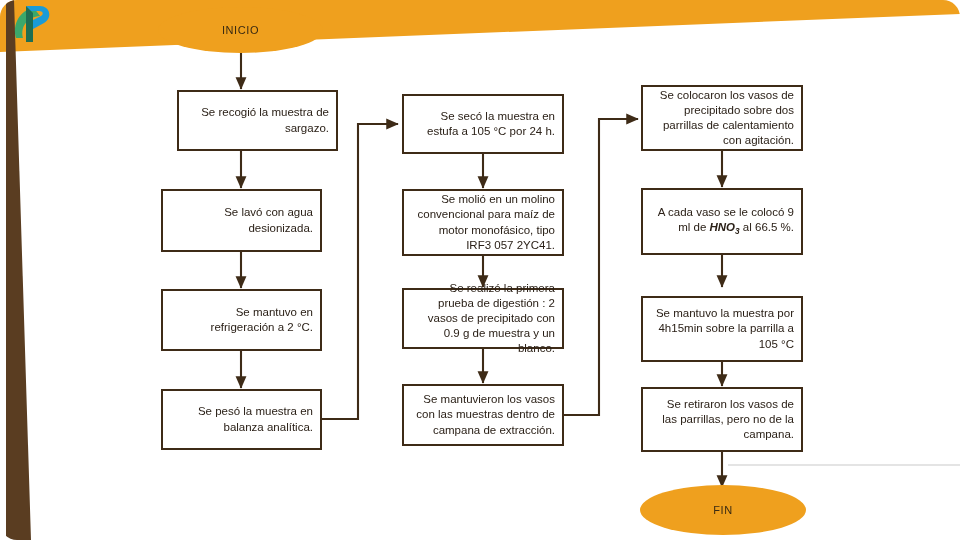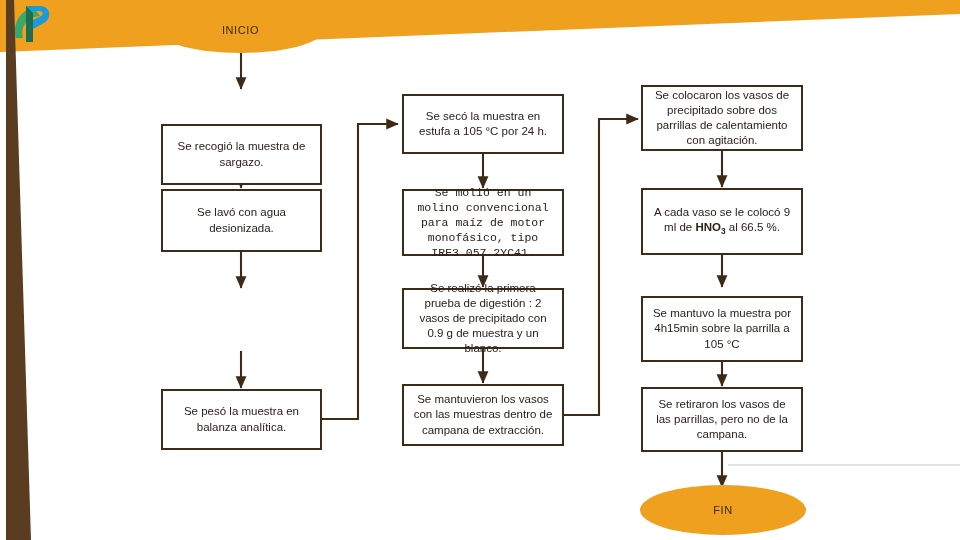--- a/index.html
+++ b/index.html
@@ -9,20 +9,21 @@
   }
   body {
     font-family: "Liberation Sans", sans-serif;
   }
   #slide {
     position: relative;
     width: 960px;
     height: 540px;
     background: #ffffff;
     overflow: hidden;
+    border-radius: 17px;
   }
 
   
   #banner-svg, #leftbar-svg {
     position: absolute;
     top: 0;
     left: 0;
     pointer-events: none;
   }
   #logo {
@@ -55,29 +56,29 @@
 
   
   .node {
     position: absolute;
     box-sizing: border-box;
     background: #ffffff;
     border: 2px solid #3E2B17;
     display: flex;
     align-items: center;
     justify-content: center;
-    text-align: center;
+    text-align: right;
     padding: 20px 7px;
     color: #2b2118;
     font-size: 11.5px;
     line-height: 1.32;
   }
   .node .txt { display: block; }
   .node sub { font-size: 0.72em; }
-  .chem { font-weight: bold; }
+  .chem { font-style: italic; font-weight: bold; }
 </style>
 </head>
 <body>
 
 <div id="slide">
 
   <svg id="banner-svg" width="960" height="60">
     <polygon points="0,0 960,0 960,14 0,52" fill="#EFA01E"></polygon>
   </svg>
 
@@ -121,38 +122,41 @@
   </svg>
 
   <div class="terminator" style="left:158px; top:7px; width:165px; height:46px;">
     <span>INICIO</span>
   </div>
 
   <div class="terminator" style="left:640px; top:485px; width:166px; height:50px;">
     <span>FIN</span>
   </div>
 
-  <div class="node" style="left:161px; top:90px; width:161px; height:61px;margin-top:34px;">
+  <div class="node" style="left:177px; top:90px; width:161px; height:61px;">
     <span class="txt">Se recogió la muestra de sargazo.</span>
   </div>
 
   <div class="node" style="left:161px; top:189px; width:161px; height:63px;">
     <span class="txt">Se lavó con agua desionizada.</span>
   </div>
 
+  <div class="node" style="left:161px; top:289px; width:161px; height:62px;">
+    <span class="txt">Se mantuvo en refrigeración a 2 °C.</span>
+  </div>
 
   <div class="node" style="left:161px; top:389px; width:161px; height:61px;">
     <span class="txt">Se pesó la muestra en balanza analítica.</span>
   </div>
 
   <div class="node" style="left:402px; top:94px; width:162px; height:60px;">
     <span class="txt">Se secó la muestra en estufa a 105 °C por 24 h.</span>
   </div>
 
-  <div class="node" style="left:402px; top:189px; width:162px; height:67px;font-family:Liberation Mono, monospace;">
+  <div class="node" style="left:402px; top:189px; width:162px; height:67px;">
     <span class="txt">Se molió en un molino convencional para maíz de motor monofásico, tipo IRF3 057 2YC41.</span>
   </div>
 
   <div class="node" style="left:402px; top:288px; width:162px; height:61px;">
     <span class="txt">Se realizó la primera prueba de digestión : 2  vasos de precipitado con 0.9 g de muestra y un blanco.</span>
   </div>
 
   <div class="node" style="left:402px; top:384px; width:162px; height:62px;">
     <span class="txt">Se mantuvieron los vasos con las muestras dentro de campana de extracción.</span>
   </div>

